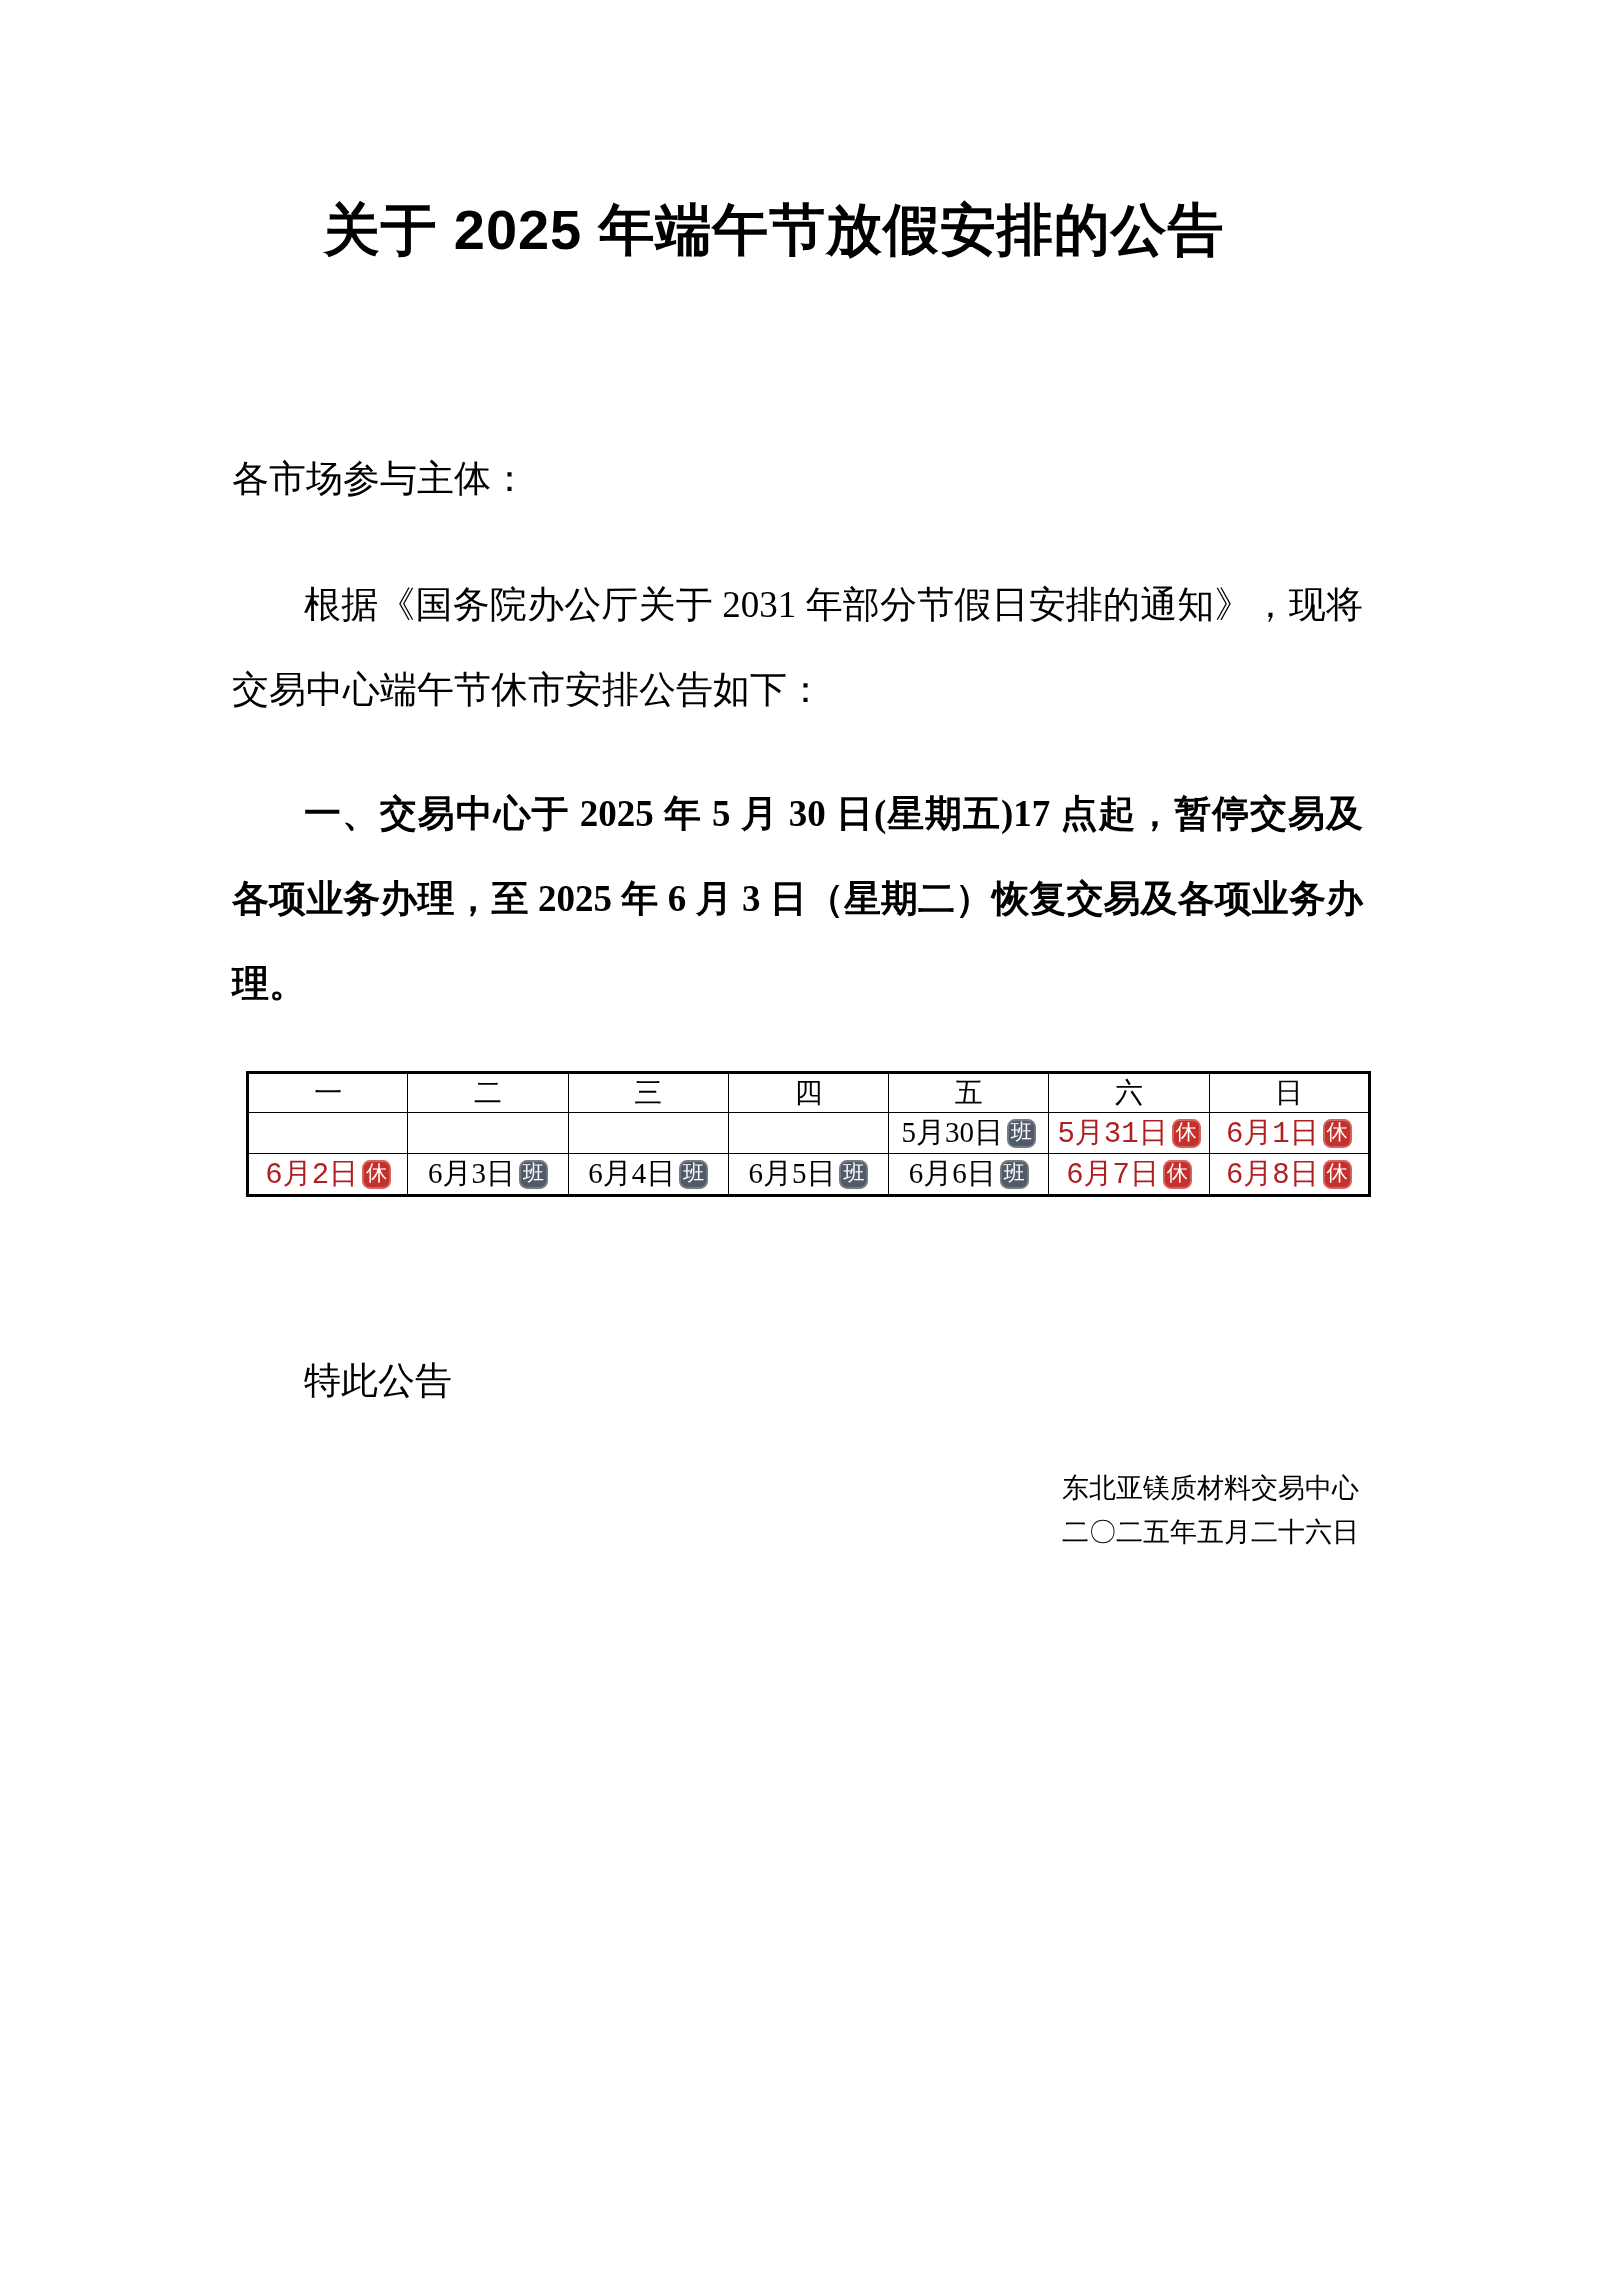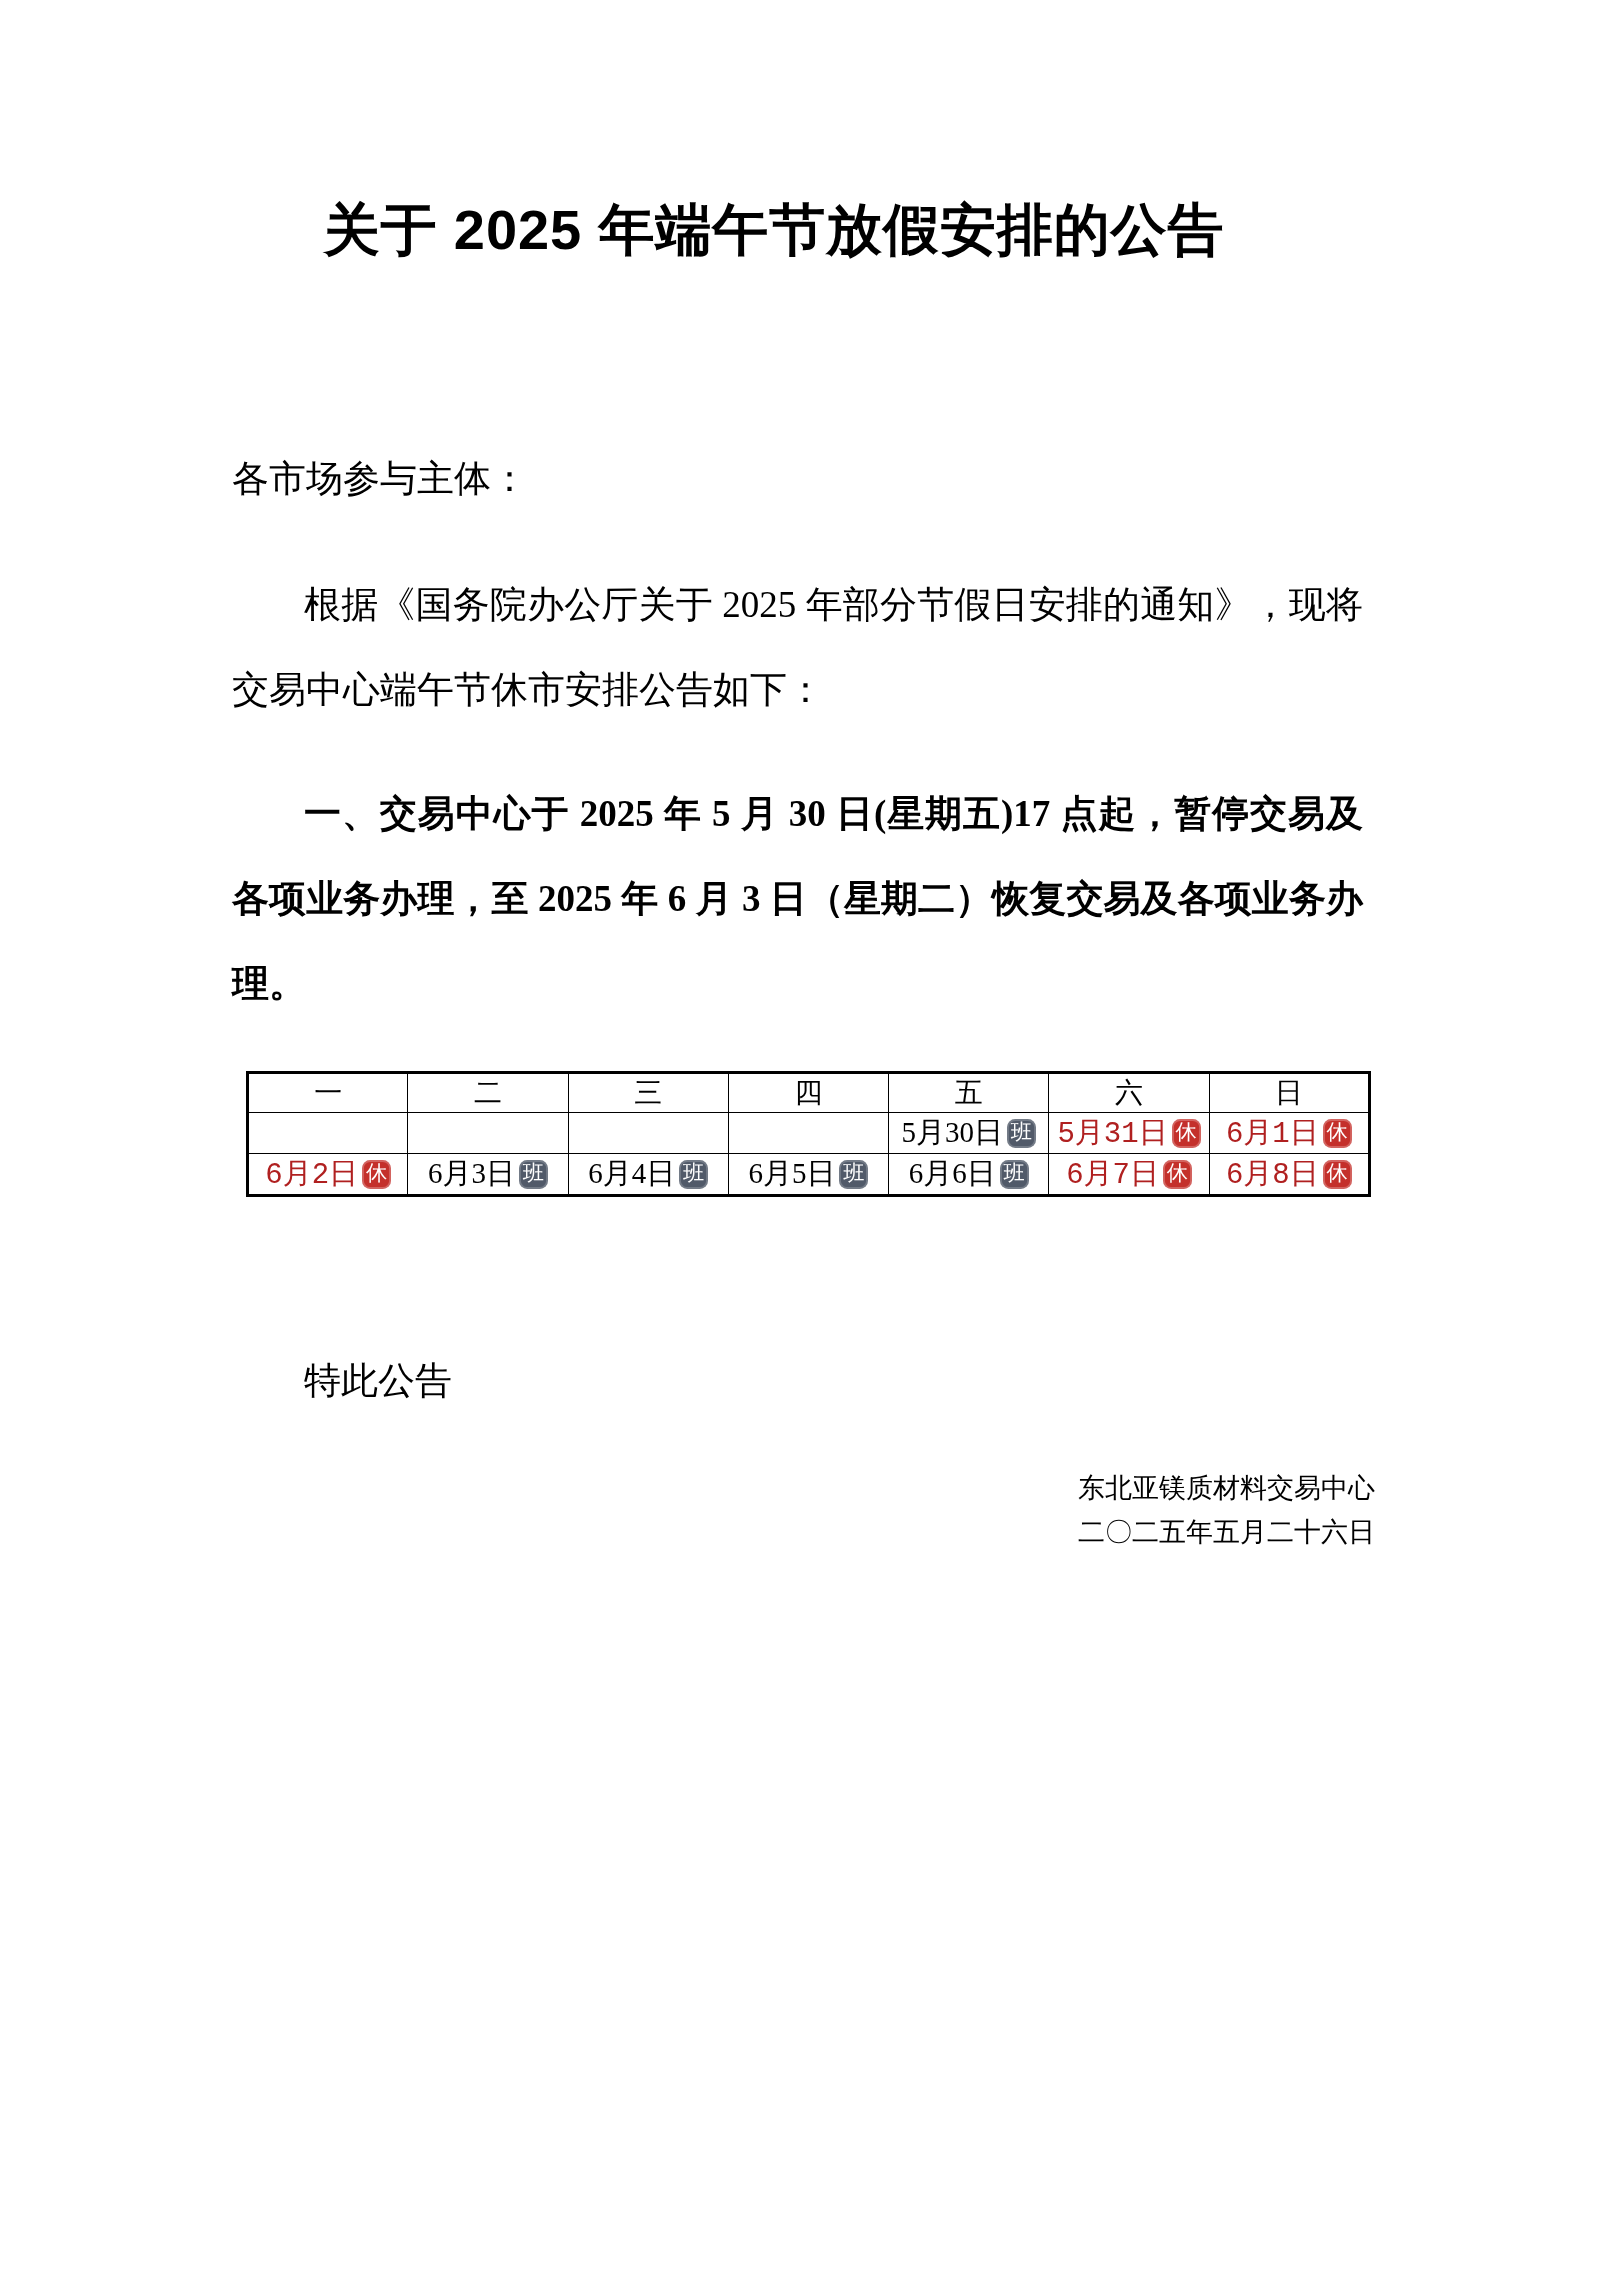--- a/index.html
+++ b/index.html
@@ -87,40 +87,40 @@
     line-height: 1;
     color: var(--badge-text, #ffffff);
     font-family: "Liberation Sans", "DejaVu Sans", sans-serif;
   }
   .badge.rest { background: var(--rest-badge, #c4302b); box-shadow: inset 0 0 0 1.9px rgba(255,255,255,0.25); }
   .badge.work { background: var(--work-badge, #515a69); box-shadow: inset 0 0 0 1.9px rgba(255,255,255,0.2); }
 
   .signature {
     position: absolute;
     top: 1466px;
-    left: 244px;
+    left: 228px;
     width: 1131px;
     text-align: right;
   }
   .signature .sig-line {
     font-size: 27px;
     line-height: 44px;
     white-space: nowrap;
   }
 </style>
 </head>
 <body>
 
 <div class="page">
 
   <h1 class="doc-title">关于 2025 年端午节放假安排的公告</h1>
 
   <p class="body-text salutation">各市场参与主体：</p>
 
-  <p class="body-text indent intro">根据《国务院办公厅关于 2025 年部分节假日安排的通知》，现将交易中心端午节休市安排公告如下：</p>
+  <p class="body-text indent intro">根据《国务院办公厅关于 2031 年部分节假日安排的通知》，现将交易中心端午节休市安排公告如下：</p>
 
   <p class="body-text indent item1">一、交易中心于 2025 年 5 月 30 日(星期五)17 点起，暂停交易及各项业务办理，至 2025 年 6 月 3 日（星期二）恢复交易及各项业务办理。</p>
 
   <div class="calendar-wrap">
     <table class="calendar">
       <thead>
         <tr id="cal-head">
             <th>一</th>
             <th>二</th>
             <th>三</th>

